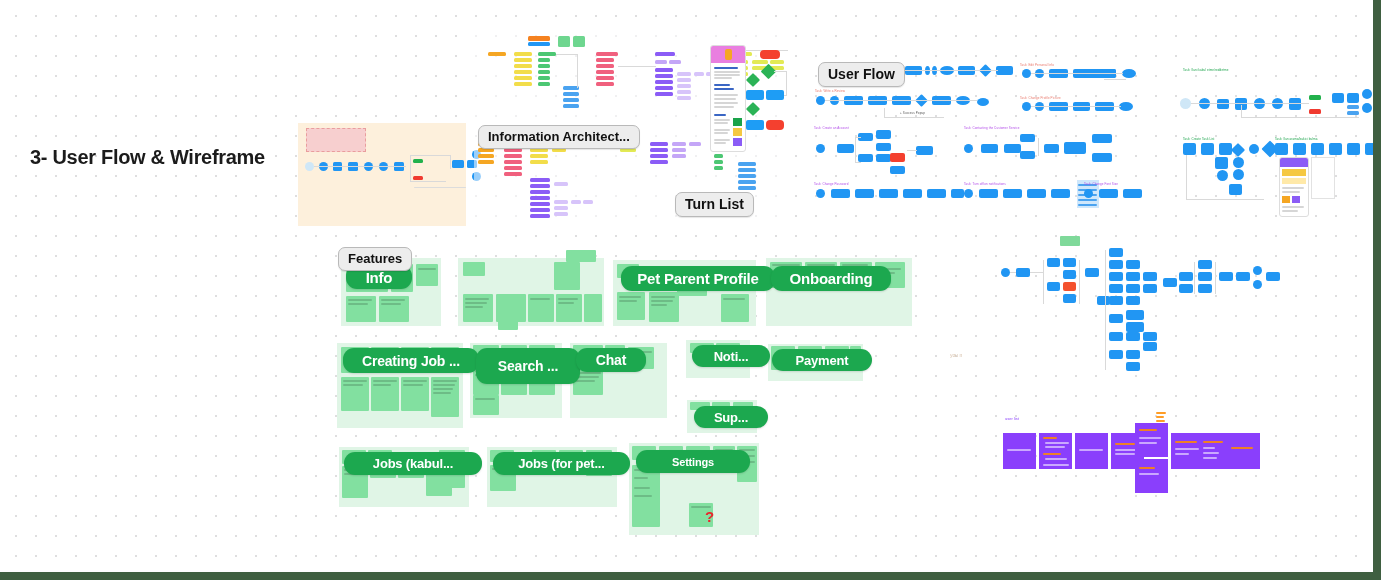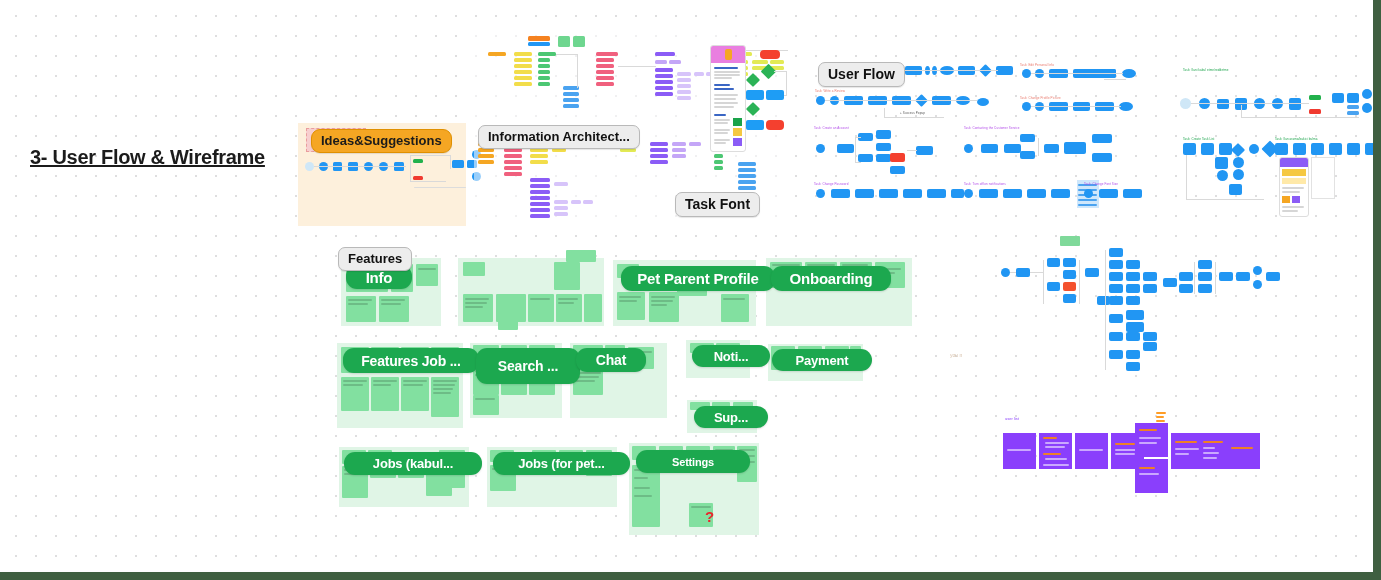--- a/index.html
+++ b/index.html
@@ -19,21 +19,21 @@
     background-image:radial-gradient(circle, #dededf 1.1px, transparent 1.2px);
     background-size:20px 20px;
     background-position:6px 6px;
   }
 
   .abs{position:absolute;}
 
   
   #page-title{
     left:30px;top:146px;width:270px;
-    font-size:20px;font-weight:bold;color:#1b1b1b;letter-spacing:-0.3px;text-decoration:underline;
+    font-size:20px;font-weight:bold;color:#1b1b1b;letter-spacing:-0.3px;
   }
 
   
   .pill{
     position:absolute;z-index:30;
     background:#ededed;border:1px solid #b9b9b9;border-radius:7px;
     font-weight:bold;color:#111;
     padding:3px 9px 4px 9px;white-space:nowrap;
     box-shadow:0 1px 1px rgba(0,0,0,.10);
   }
@@ -106,23 +106,20 @@
     <div class="nd" style="left:113px;top:26px;width:10px;height:4px;background:#f03a2f;"></div>
     <div class="line" style="left:129px;top:5px;width:22px;height:1px;"></div>
     <div class="line" style="left:150px;top:5px;width:1px;height:14px;"></div>
     <div class="nd" style="left:114px;top:37px;width:52px;height:1px;background:#dcdcdc;"></div>
     <div class="nd" style="left:152px;top:10px;width:12px;height:8px;background:#2196f3;"></div>
     <div class="nd" style="left:167px;top:10px;width:10px;height:8px;background:#2196f3;"></div>
     <div class="circ" style="left:172px;top:0px;width:9px;height:9px;background:#2196f3;"></div>
     <div class="circ" style="left:172px;top:22px;width:9px;height:9px;background:#2196f3;"></div>
   </div>
 
-  <div class="pill" style="left:311px;top:129px;font-size:13px;background:#f5a623;border-color:#e09000;color:#1b1b1b;border-radius:9px;">
-    <span>Ideas&amp;Suggestions</span>
-  </div>
 
   <div class="panel" id="ia-panel-top"></div>
   <div class="panel" id="ia-panel-bottom"></div>
 
   <div class="abs" style="left:470px;top:34px;width:320px;height:88px;">
     <div class="nd" style="left:58px;top:2px;width:22px;height:5px;background:#f58220;"></div>
     <div class="nd" style="left:58px;top:8px;width:22px;height:4px;background:#2196f3;"></div>
     <div class="nd" style="left:88px;top:2px;width:12px;height:11px;background:#6ed68f;"></div>
     <div class="nd" style="left:103px;top:2px;width:12px;height:11px;background:#6ed68f;"></div>
 
@@ -282,21 +279,21 @@
     <div class="ndr" style="left:66px;top:50px;width:18px;height:10px;background:#1e9df5;"></div>
     <div class="dia" style="left:48px;top:64px;width:10px;height:10px;background:#2bb356;"></div>
     <div class="ndr" style="left:46px;top:80px;width:18px;height:10px;background:#1e9df5;"></div>
     <div class="ndr" style="left:66px;top:80px;width:18px;height:10px;background:#f4402f;border-radius:4px;"></div>
     <div class="line" style="left:86px;top:31px;width:1px;height:24px;"></div>
     <div class="line" style="left:74px;top:31px;width:13px;height:1px;"></div>
     <div class="line" style="left:84px;top:55px;width:3px;height:1px;"></div>
   </div>
 
   <div class="pill" style="left:675px;top:192px;font-size:14px;">
-    <span>Task Font</span>
+    <span>Turn List</span>
   </div>
 
   <div class="abs" style="left:812px;top:58px;width:330px;height:152px;">
 
     <div class="circ" style="left:80px;top:8px;width:9px;height:9px;background:#2196f3;"></div>
     <div class="ndr" style="left:93px;top:8px;width:17px;height:9px;background:#2196f3;"></div>
     <div class="circ" style="left:113px;top:8px;width:5px;height:9px;background:#2196f3;"></div>
     <div class="circ" style="left:120px;top:8px;width:5px;height:9px;background:#2196f3;"></div>
     <div class="circ" style="left:128px;top:8px;width:14px;height:9px;background:#2196f3;"></div>
     <div class="ndr" style="left:146px;top:8px;width:17px;height:9px;background:#2196f3;"></div>
@@ -543,21 +540,21 @@
     <div class="bar" style="left:36px;top:37px;width:24px;"></div>
     <div class="bar" style="left:36px;top:41px;width:18px;"></div>
     <div class="bar" style="left:66px;top:37px;width:24px;"></div>
     <div class="bar" style="left:66px;top:41px;width:20px;"></div>
     <div class="bar" style="left:96px;top:37px;width:24px;"></div>
     <div class="bar" style="left:96px;top:41px;width:22px;"></div>
     <div class="bar" style="left:96px;top:45px;width:20px;"></div>
     <div class="bar" style="left:96px;top:49px;width:18px;"></div>
   </div>
   <div class="feat-title" style="left:343px;top:348px;width:116px;height:25px;font-size:14px;">
-    <span>Features Job ...</span>
+    <span>Creating Job ...</span>
   </div>
 
   <div class="feat-card" style="left:470px;top:343px;width:92px;height:75px;">
     <div class="sticky" style="left:3px;top:2px;width:26px;height:10px;"></div>
     <div class="sticky" style="left:31px;top:2px;width:26px;height:10px;"></div>
     <div class="sticky" style="left:59px;top:2px;width:26px;height:10px;"></div>
     <div class="sticky" style="left:3px;top:24px;width:26px;height:28px;"></div>
     <div class="sticky" style="left:31px;top:24px;width:26px;height:28px;"></div>
     <div class="sticky" style="left:59px;top:24px;width:26px;height:28px;"></div>
     <div class="sticky" style="left:3px;top:52px;width:26px;height:20px;"></div>

